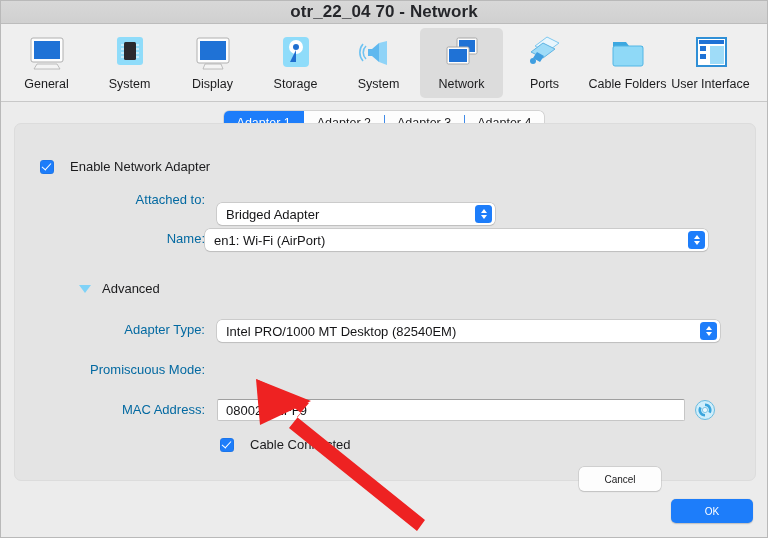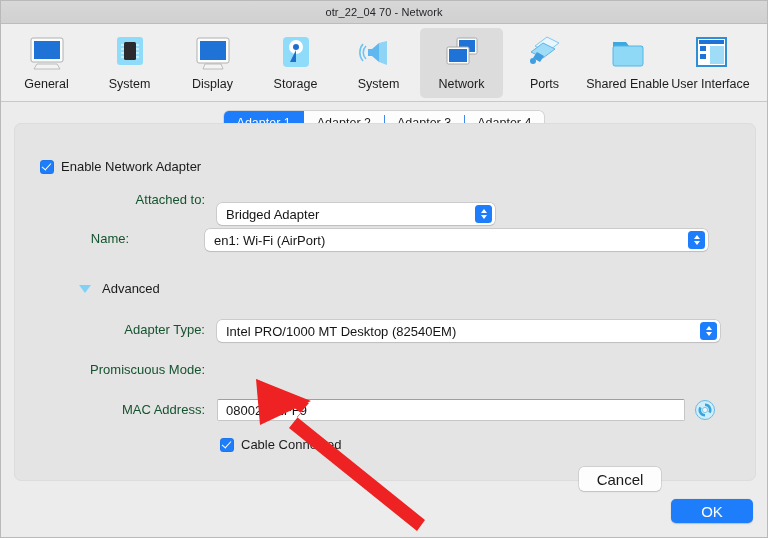--- a/index.html
+++ b/index.html
@@ -16,21 +16,21 @@
     border: 1px solid #b9b9b9;
   }
   
   #titlebar {
     height: 23px;
     background: linear-gradient(to bottom, #d8d8d8, #d0d0d0);
     border-bottom: 1px solid #bcbcbc;
     display: flex; align-items: center; justify-content: center;
   }
   #titlebar .title {
-    font-size: 11px; font-weight: normal; color: #25262a;
+    font-size: 17px; font-weight: bold; color: #25262a;
     letter-spacing: .1px;
   }
   
   #toolbar {
     height: 78px;
     background: #efefef;
     border-bottom: 1px solid #c8c8c8;
     display: flex; align-items: flex-start;
     padding: 4px 4px 0 4px;
   }
@@ -77,40 +77,40 @@
   #panel {
     position: absolute;
     left: 13px; top: 122px;
     width: 742px; height: 358px;
     background: #e4e4e4;
     border: 1px solid #dcdcdc;
     border-radius: 7px;
   }
   .row { position: absolute; display: flex; align-items: center; }
   .lbl {
-    font-size: 13px; color: #14532d;
+    font-size: 13px; color: #0369a1;
     text-align: right;
     white-space: nowrap;
   }
   
   .cb {
     width: 14px; height: 14px; border-radius: 3.5px;
     background: #1d7dfa;
     position: relative;
     flex: none;
     box-shadow: inset 0 0 0 .5px rgba(0,0,0,.12);
   }
   .cb::after {
     content: "";
     position: absolute; left: 4.3px; top: 1.6px;
     width: 4px; height: 8px;
     border: solid #fff; border-width: 0 1.9px 1.9px 0;
     transform: rotate(42deg);
   }
-  .cb-text { font-size: 13px; color: #1b1b1d; margin-left: 7px; white-space: nowrap; }
+  .cb-text { font-size: 13px; color: #1b1b1d; margin-left: 16px; white-space: nowrap; }
   
   .popup {
     height: 22px;
     background: #fff;
     border-radius: 5px;
     box-shadow: 0 0 0 .5px #b5b5b5, 0 .5px 1px rgba(0,0,0,.12);
     display: flex; align-items: center;
     padding-left: 9px;
     font-size: 13px; color: #151517;
     position: relative;
@@ -151,21 +151,21 @@
     border-top: 8px solid #7fd2f7;
     flex: none;
   }
   
   .refresh { width: 22px; height: 22px; }
   
   #buttons { position: absolute; right: 14px; bottom: 14px; display: flex; gap: 10px; }
   .btn {
     height: 24px; min-width: 82px;
     border-radius: 5px;
-    font-size: 15px;
+    font-size: 10px;
     display: flex; align-items: center; justify-content: center;
     cursor: default;
   }
   .btn.cancel {
     background: #fdfdfd; color: #19191b;
     box-shadow: 0 0 0 .5px #bfbfbf, 0 .5px 1.2px rgba(0,0,0,.16);
   }
   .btn.ok {
     background: #1d7dfa; color: #fff;
     box-shadow: 0 .5px 1.2px rgba(0,0,0,.2);
@@ -270,21 +270,21 @@
       <span class="tb-label">Ports</span>
     </div>
 
     <div class="tb-item">
       <div class="tb-icon">
         <svg width="44" height="42" viewBox="0 0 44 42">
           <path d="M7 9 h13 l3 4 h14 v3 H7 z" fill="#3da8e0"></path>
           <rect x="7" y="13" width="30" height="20" rx="2" fill="#8fd9f7" stroke="#52b6e5"></rect>
         </svg>
       </div>
-      <span class="tb-label">Shared Enable</span>
+      <span class="tb-label">Cable Folders</span>
     </div>
 
     <div class="tb-item">
       <div class="tb-icon">
         <svg width="44" height="42" viewBox="0 0 44 42">
           <rect x="8" y="5" width="29" height="28" fill="#fff" stroke="#2f8fd6" stroke-width="2"></rect>
           <rect x="10" y="7" width="25" height="4" fill="#1f72d6"></rect>
           <rect x="21" y="13" width="14" height="18" fill="#9fdcf8"></rect>
           <rect x="11" y="13" width="6" height="5" fill="#1f72d6"></rect>
           <rect x="11" y="21" width="6" height="5" fill="#1f72d6"></rect>
@@ -315,21 +315,21 @@
       <span class="lbl">Attached to:</span>
     </div>
     <div class="popup" style="position:absolute; left:202px; top:79px; width:278px;">
       <span>Bridged Adapter</span>
       <span class="stepper">
         <span class="chev up"></span>
           <span class="chev down"></span>
       </span>
     </div>
 
-    <div class="row" style="left:0; top:107px; width:190px; justify-content:center;">
+    <div class="row" style="left:0; top:107px; width:190px; justify-content:flex-end;">
       <span class="lbl">Name:</span>
     </div>
     <div class="popup" style="position:absolute; left:190px; top:105px; width:503px;">
       <span>en1: Wi-Fi (AirPort)</span>
       <span class="stepper">
         <span class="chev up"></span>
           <span class="chev down"></span>
       </span>
     </div>
 

